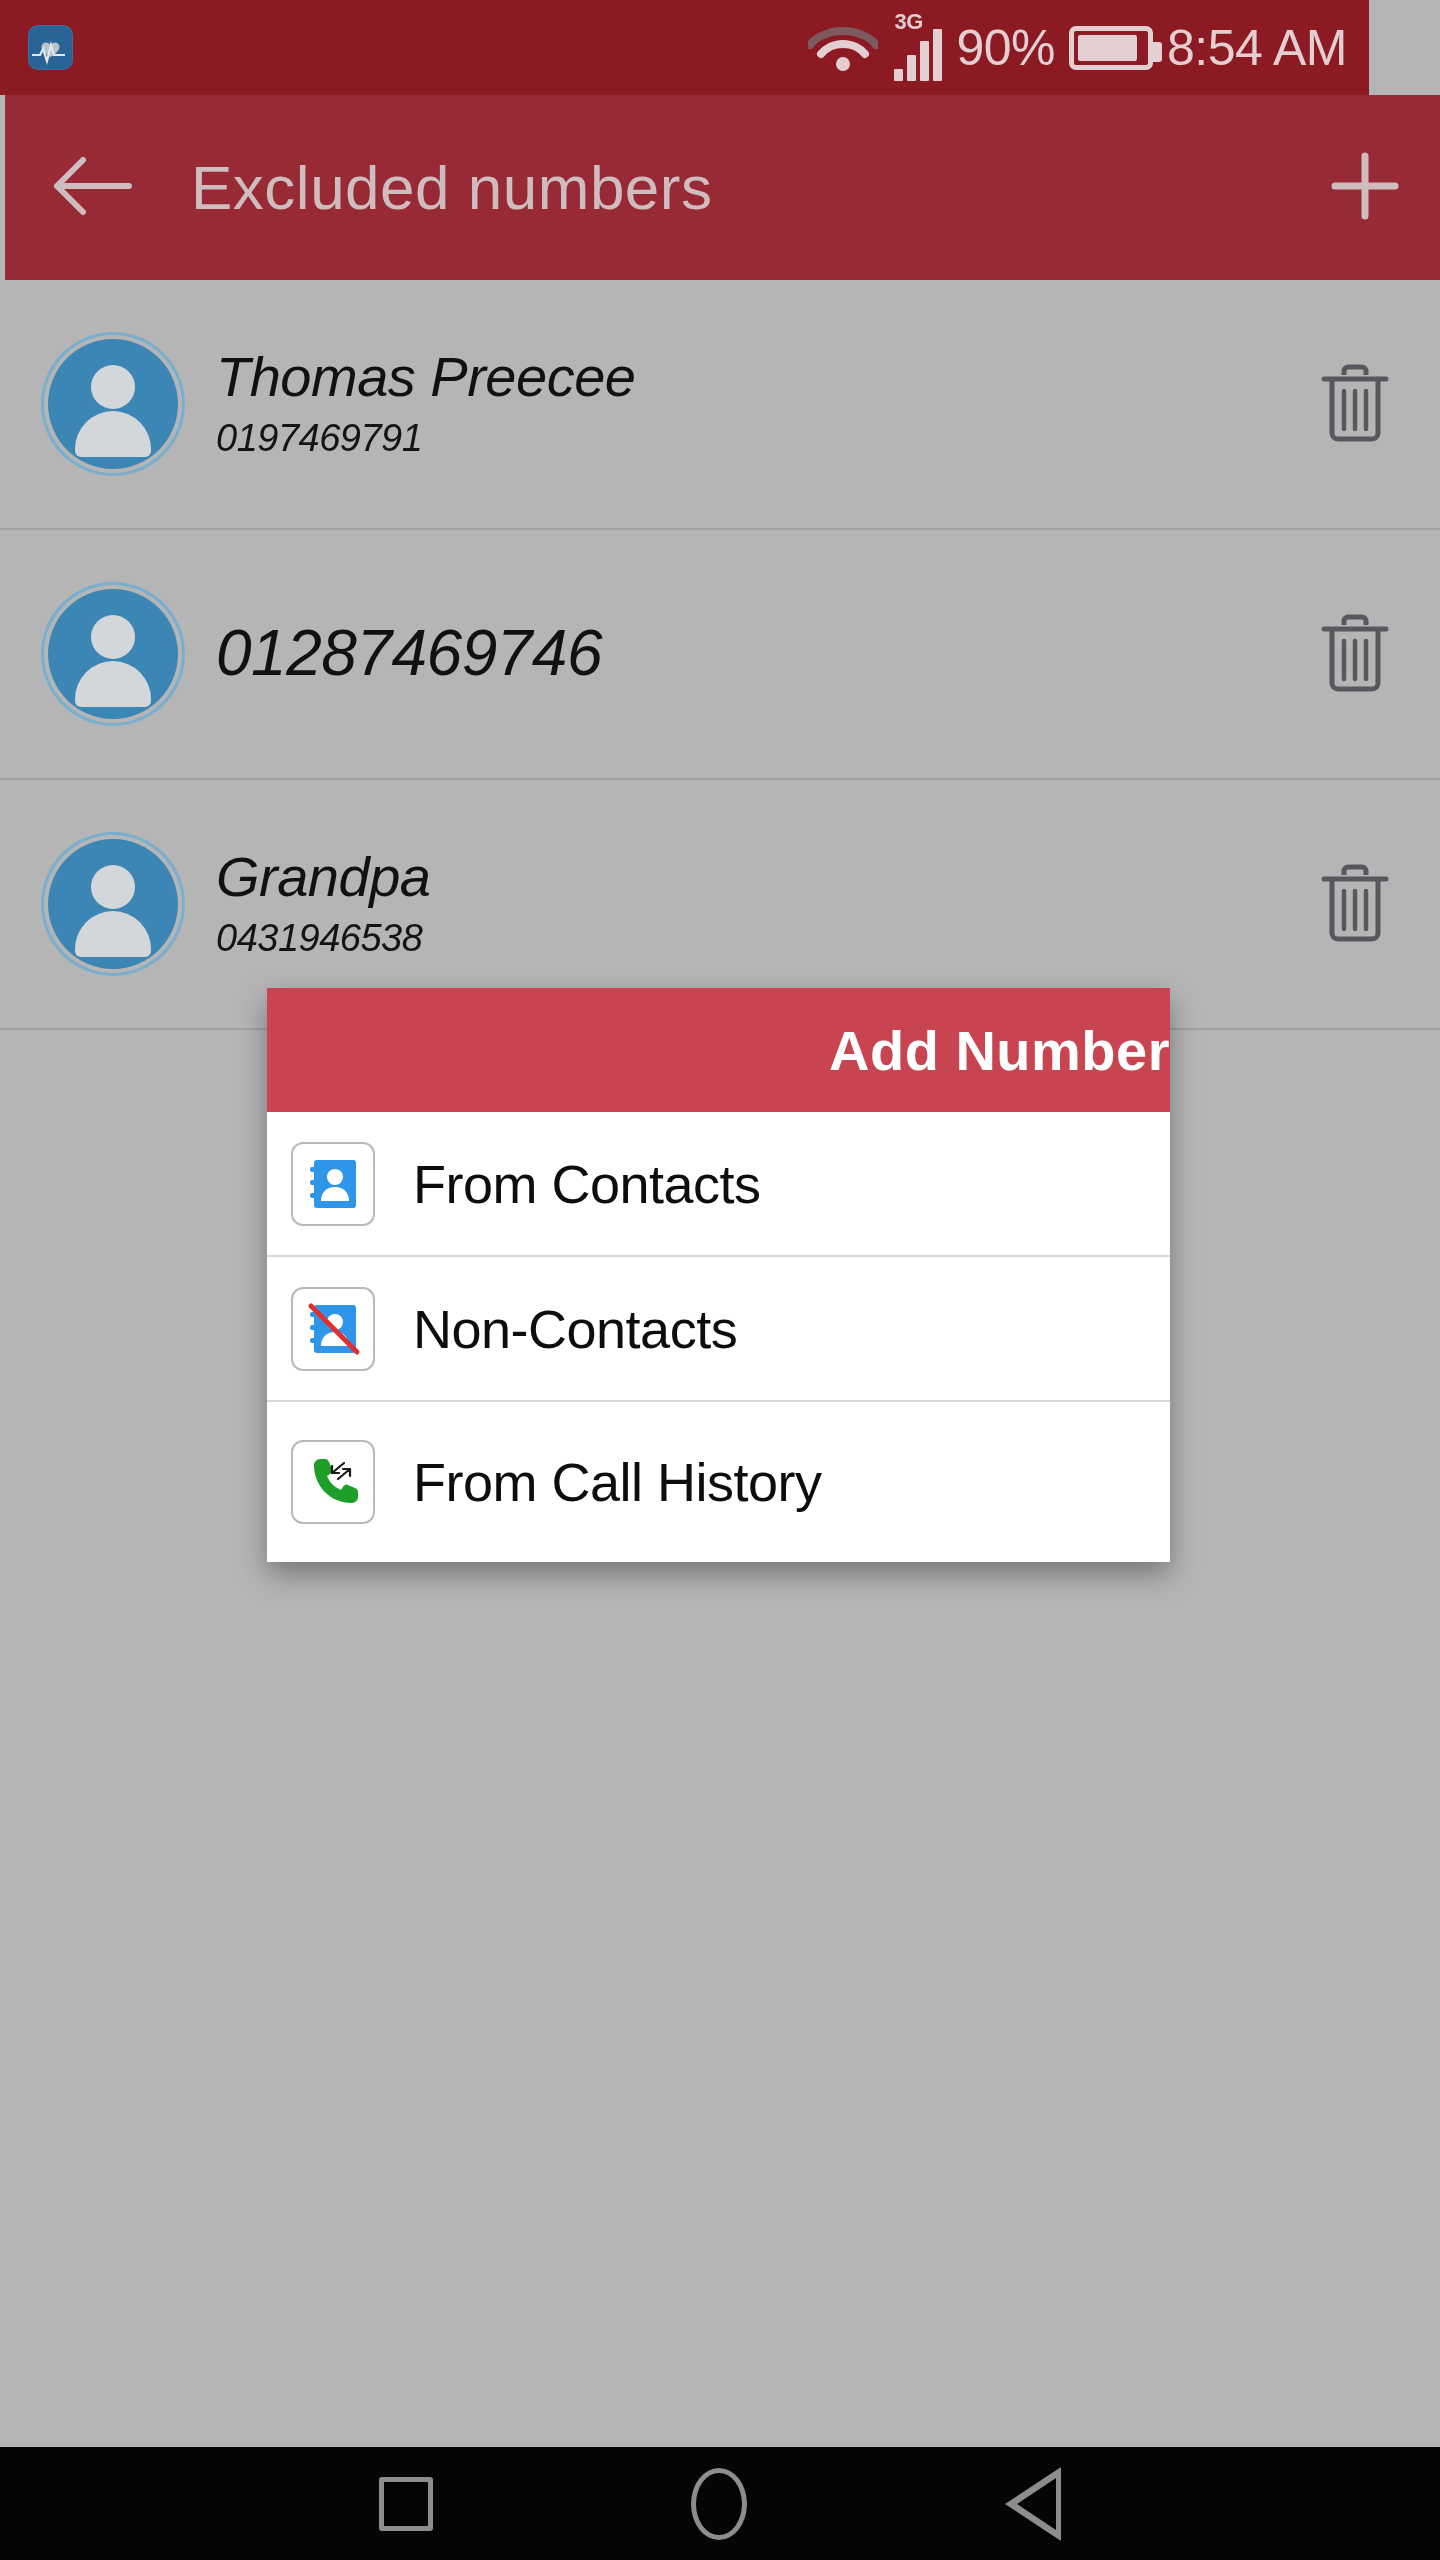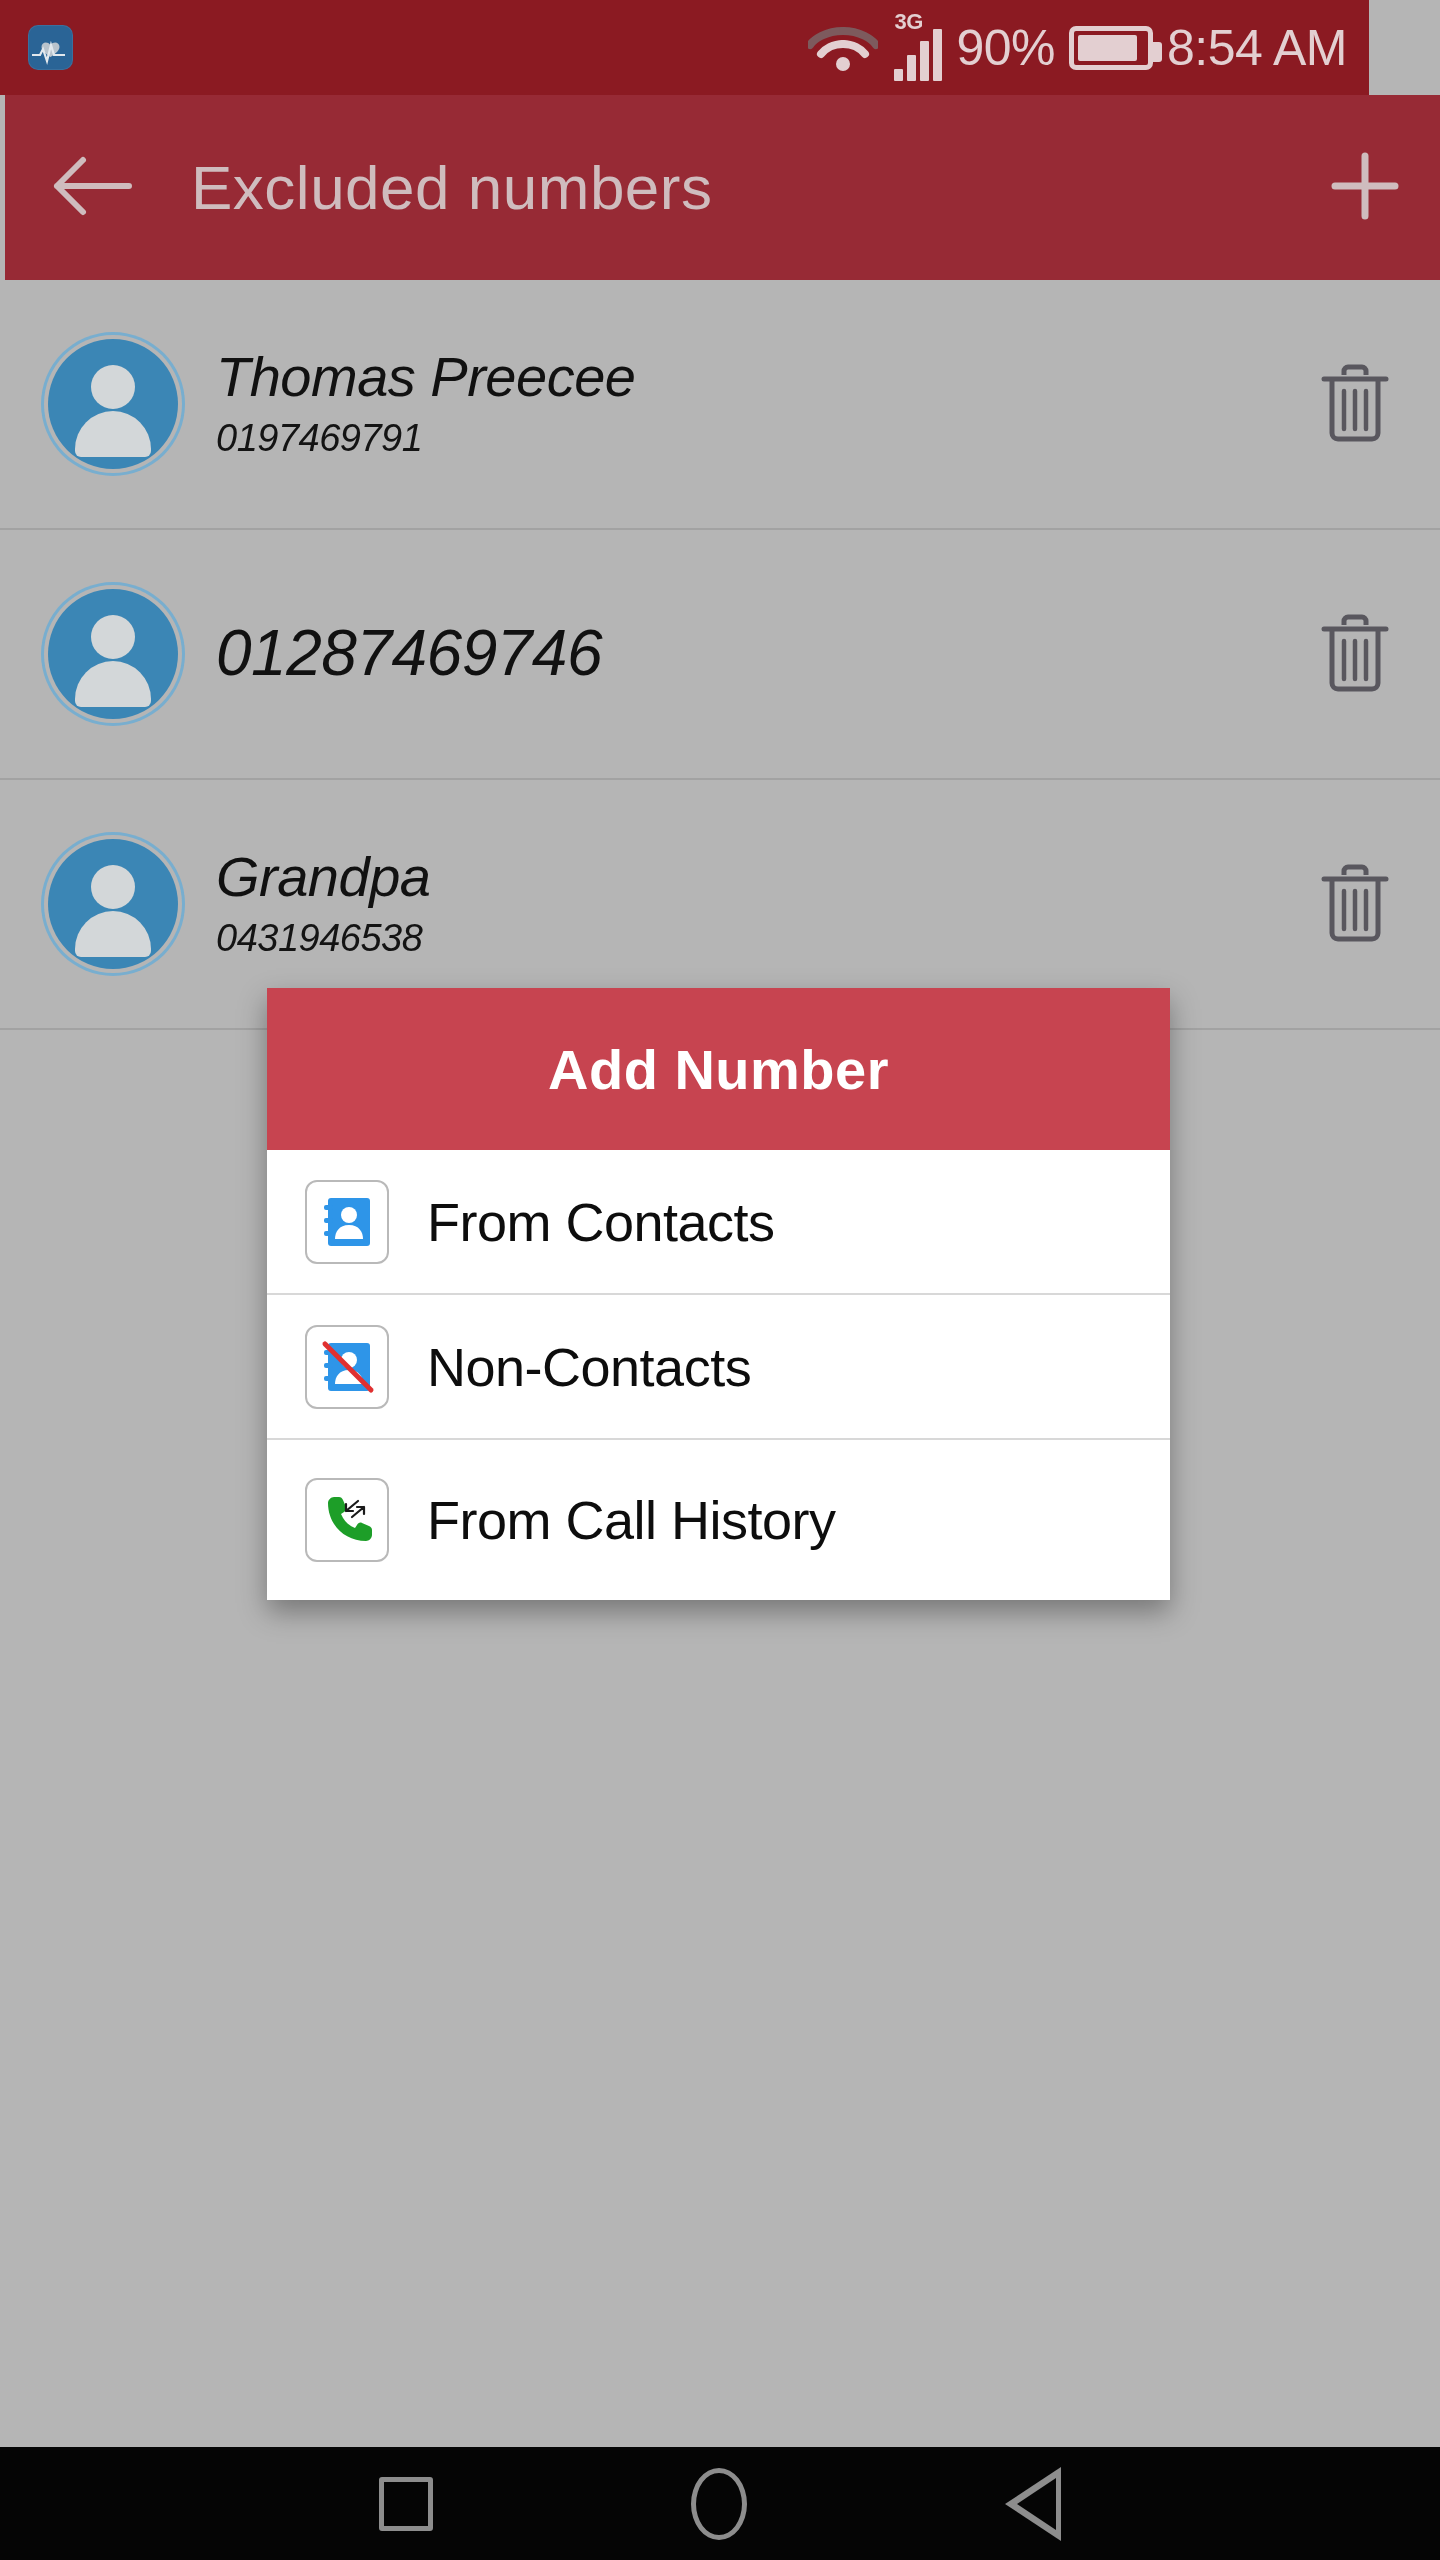--- a/index.html
+++ b/index.html
@@ -93,29 +93,29 @@
   .trash{ width:78px; height:86px; flex:0 0 78px; opacity:.95; }
 
   
   #scrim{ position:absolute; inset:0; background:rgba(0,0,0,0.0); }
   #dialog{
     position:absolute; left:267px; top:988px; width:903px;
     background:#ffffff;
     box-shadow:0 12px 26px rgba(0,0,0,.34);
   }
   #dialog-header{
-    height:162px; background:#c74450;
-    display:flex; align-items:center; justify-content:center;
+    height:124px; background:#c74450;
+    display:flex; align-items:center; justify-content:flex-end;
   }
   #dialog-header .t{
     color:#ffffff; font-size:56px; font-weight:bold; letter-spacing:0.5px;
   }
   .dlg-item{
     height:145px; display:flex; align-items:center;
-    padding-left:38px; border-bottom:2px solid #d8d8d8; background:#fff;
+    padding-left:24px; border-bottom:2px solid #d8d8d8; background:#fff;
   }
   .dlg-item:last-child{ border-bottom:none; height:160px; }
   .dlg-icon{
     width:84px; height:84px; flex:0 0 84px;
     border:2px solid #b9b9b9; border-radius:12px; background:#fff;
     position:relative; display:flex; align-items:center; justify-content:center;
   }
   .dlg-label{ margin-left:38px; font-size:54px; color:#0d0d0d; letter-spacing:-0.5px; }
 
   

